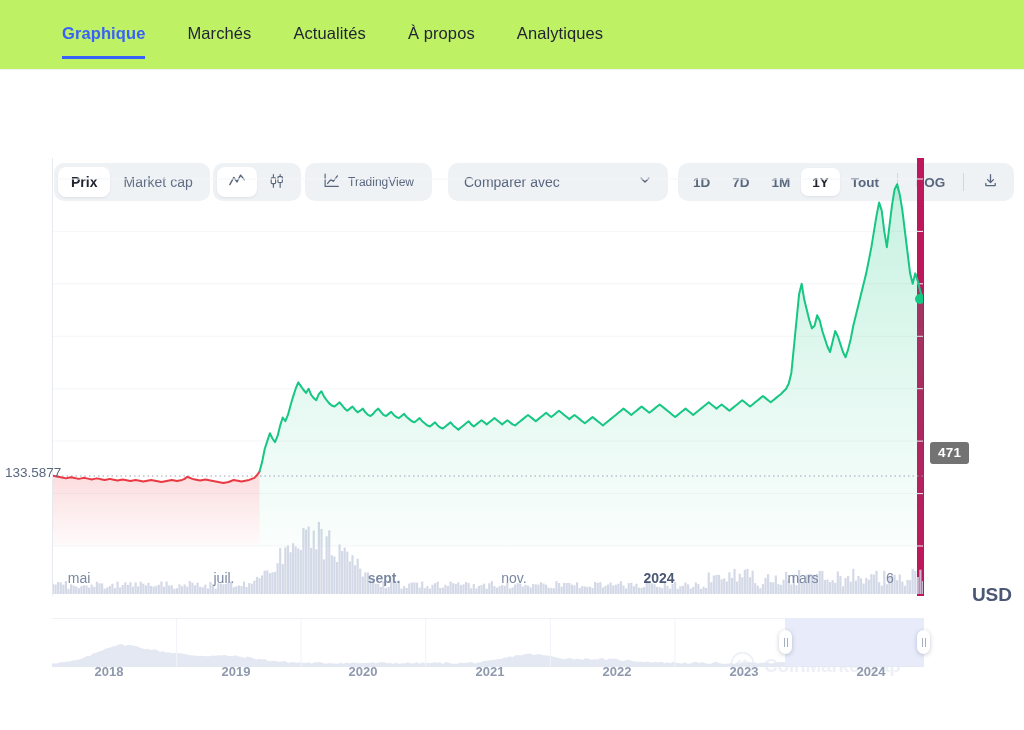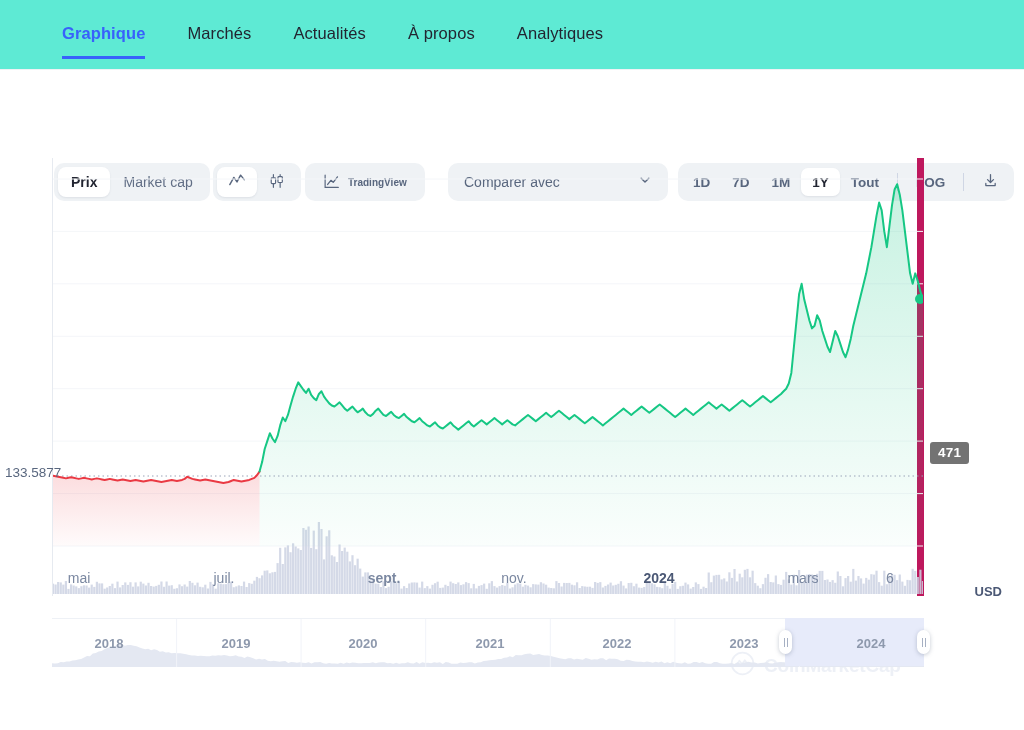--- a/index.html
+++ b/index.html
@@ -9,21 +9,21 @@
     font-family:"Liberation Sans", sans-serif;
     color:#222531;
     overflow:hidden;
   }
   #app{position:relative;width:1024px;height:730px;background:#fff;}
 
   
   .tabbar{
     position:absolute;left:0;top:0;width:1024px;height:70px;
     border-bottom:1px solid #eff2f5;
-    background:#5eead4;
+    background:#bef264;
     box-sizing:border-box;
   }
   .tabs{position:absolute;left:62px;top:24px;display:flex;align-items:flex-start;}
   .tab{
     font-size:16.5px;color:#222531;font-weight:400;
     margin-right:42px;padding-bottom:13px;cursor:pointer;white-space:nowrap;
     letter-spacing:.1px;
   }
   .tab.active{color:#3861fb;font-weight:600;border-bottom:3px solid #3861fb;}
 
@@ -42,21 +42,21 @@
   .pill.active{background:#ffffff;color:#222531;font-weight:600;box-shadow:0 1px 2px rgba(88,102,126,.12);}
 
   #grp-pricecap{left:54px;top:93px;}
   #grp-charttype{left:213px;top:93px;}
   #grp-tradingview{left:305px;top:93px;}
   #grp-compare{left:448px;top:93px;width:220px;justify-content:space-between;padding:0 16px;}
   #grp-ranges{left:678px;top:93px;}
 
   .icon-pill{width:40px;padding:0;}
   .tv-item{display:flex;align-items:center;gap:8px;padding:0 14px;height:30px;
-           font-size:10px;color:#58667e;cursor:pointer;font-weight:700;}
+           font-size:12px;color:#58667e;cursor:pointer;font-weight:400;}
   .cmp-label{font-size:14px;color:#58667e;font-weight:500;}
 
   .rng{
     display:flex;align-items:center;justify-content:center;
     height:28px;padding:0 11px;border-radius:7px;font-size:13.5px;
     color:#58667e;cursor:pointer;font-weight:600;
   }
   .rng.active{background:#fff;color:#222531;box-shadow:0 1px 2px rgba(88,102,126,.12);}
   .vdiv{width:1px;height:18px;background:#cfd6e4;margin:0 7px;}
 
@@ -79,40 +79,40 @@
   }
 
   .reflabel{
     position:absolute;font-size:13.5px;color:#58667e;
     transform:translateY(-50%);white-space:nowrap;
   }
 
   .xlabels{position:absolute;left:0;top:570px;width:1024px;height:24px;}
   .xlab{position:absolute;font-size:14px;color:#7b88a1;transform:translateX(-50%);white-space:nowrap;}
   .xlab.bold{color:#4b5875;font-weight:700;}
-  .usd{position:absolute;right:22px;top:584px;font-size:13px;font-weight:700;color:#4b5875;}
+  .usd{position:absolute;right:12px;top:584px;font-size:19px;font-weight:700;color:#4b5875;}
 
   .watermark{
     position:absolute;left:730px;top:497px;display:flex;align-items:center;gap:9px;
     opacity:.55;pointer-events:none;
   }
   .wm-text{font-size:19px;font-weight:700;color:#dfe4f0;letter-spacing:-.2px;}
 
   
   .nav{position:absolute;left:52px;top:618px;width:872px;height:48px;}
   .nav-bg{position:absolute;left:0;top:0;width:872px;height:48px;
           border-top:1px solid #eef1f6;border-bottom:1px solid #eef1f6;box-sizing:border-box;}
   .nav-sel{position:absolute;top:0;height:48px;background:#e7ebfa;}
   .nav-handle{
     position:absolute;top:12px;width:13px;height:24px;background:#fff;border-radius:7px;
     box-shadow:0 1px 4px rgba(88,102,126,.35);
     display:flex;align-items:center;justify-content:center;gap:2px;cursor:ew-resize;
   }
   .nav-handle i{display:block;width:1px;height:9px;background:#a6b0c3;}
-  .navxlabels{position:absolute;left:0;top:636px;width:1024px;height:20px;}
+  .navxlabels{position:absolute;left:0;top:664px;width:1024px;height:20px;}
   .navxlab{position:absolute;font-size:13px;font-weight:700;color:#8e99ad;transform:translateX(-50%);}
 </style>
 </head>
 <body>
 
 <div id="app">
 
   <div class="tabbar">
     <div class="tabs">
       <div class="tab active">Graphique</div>

